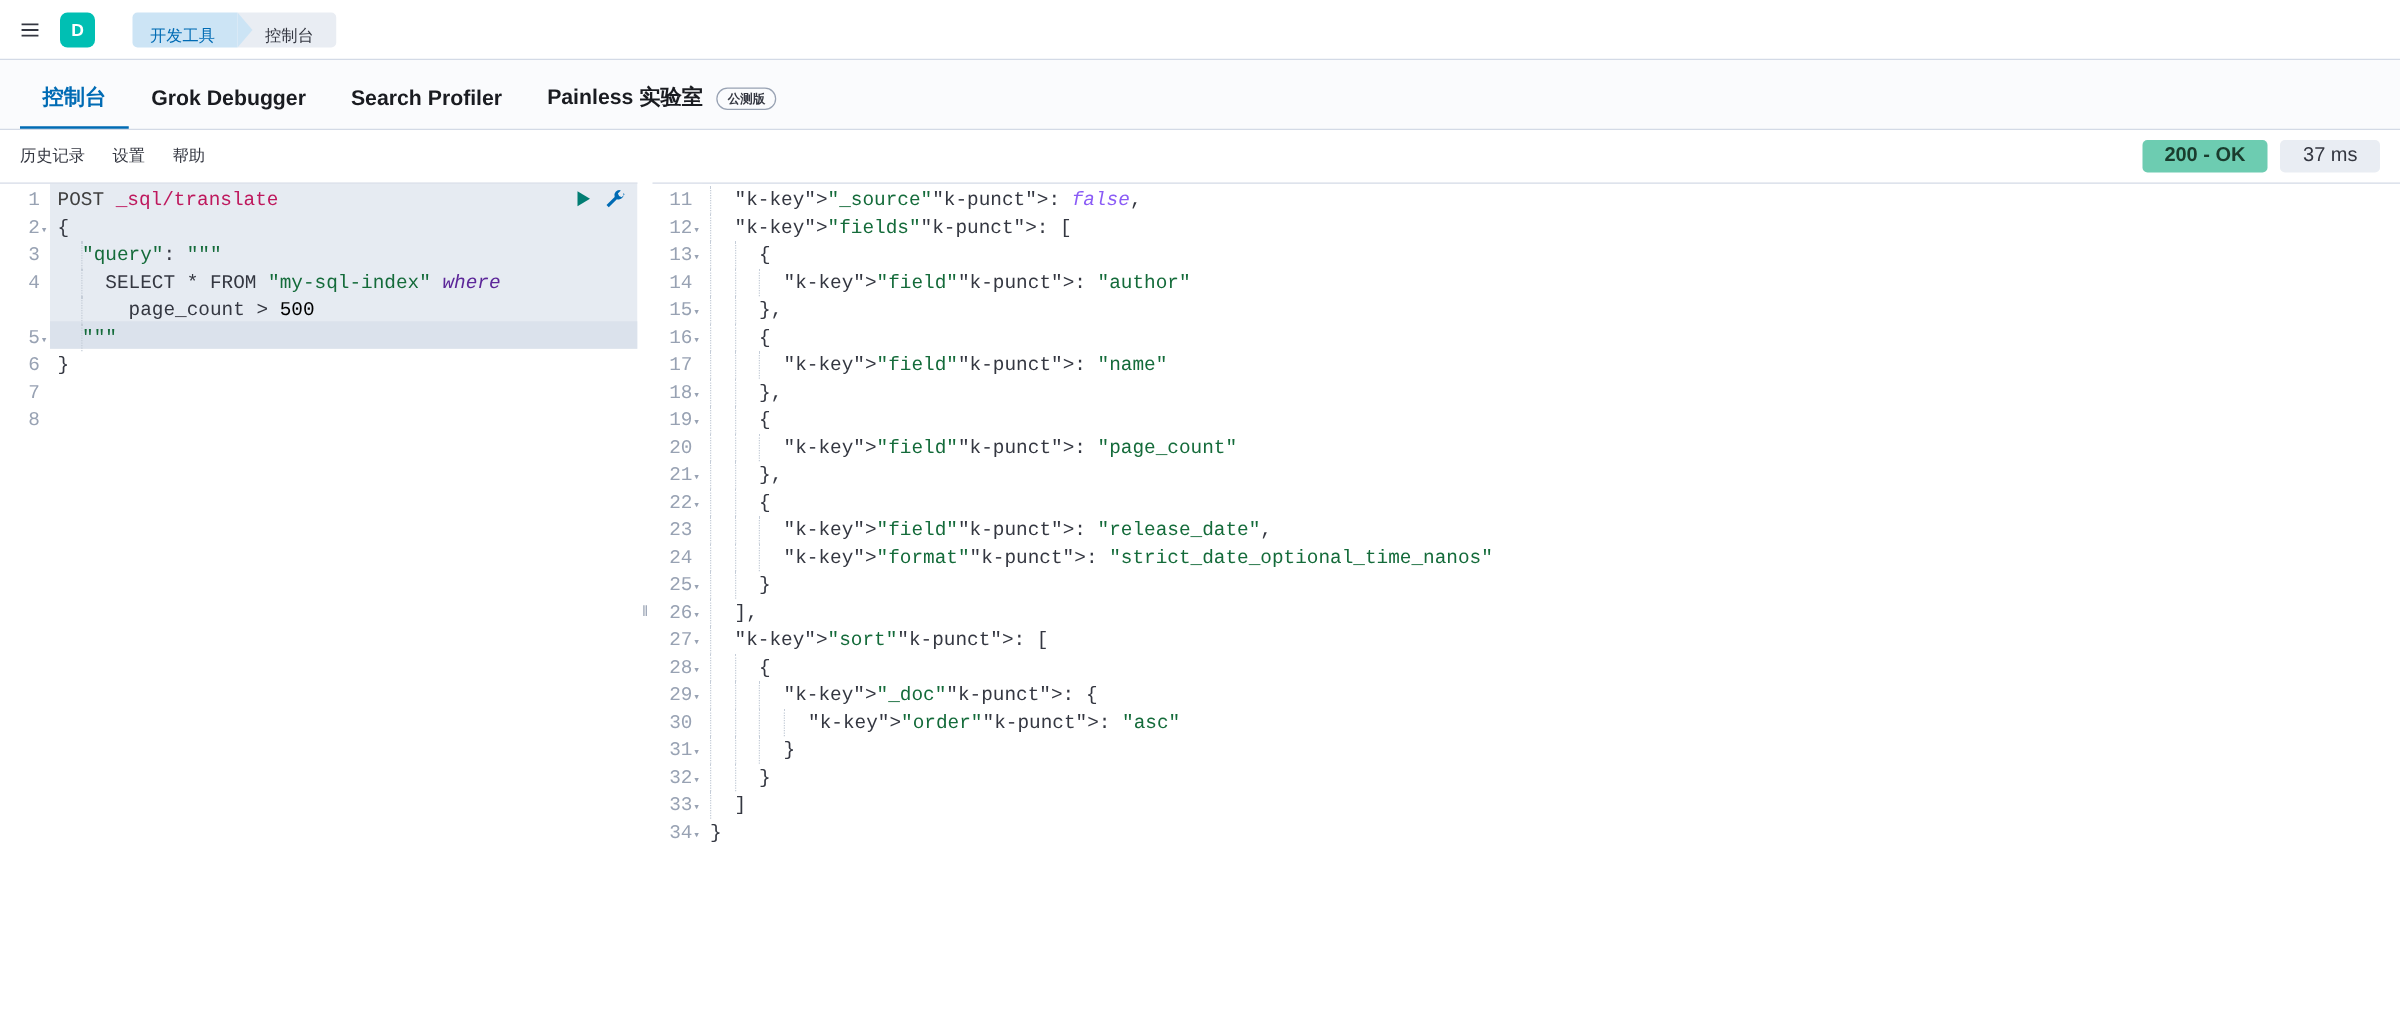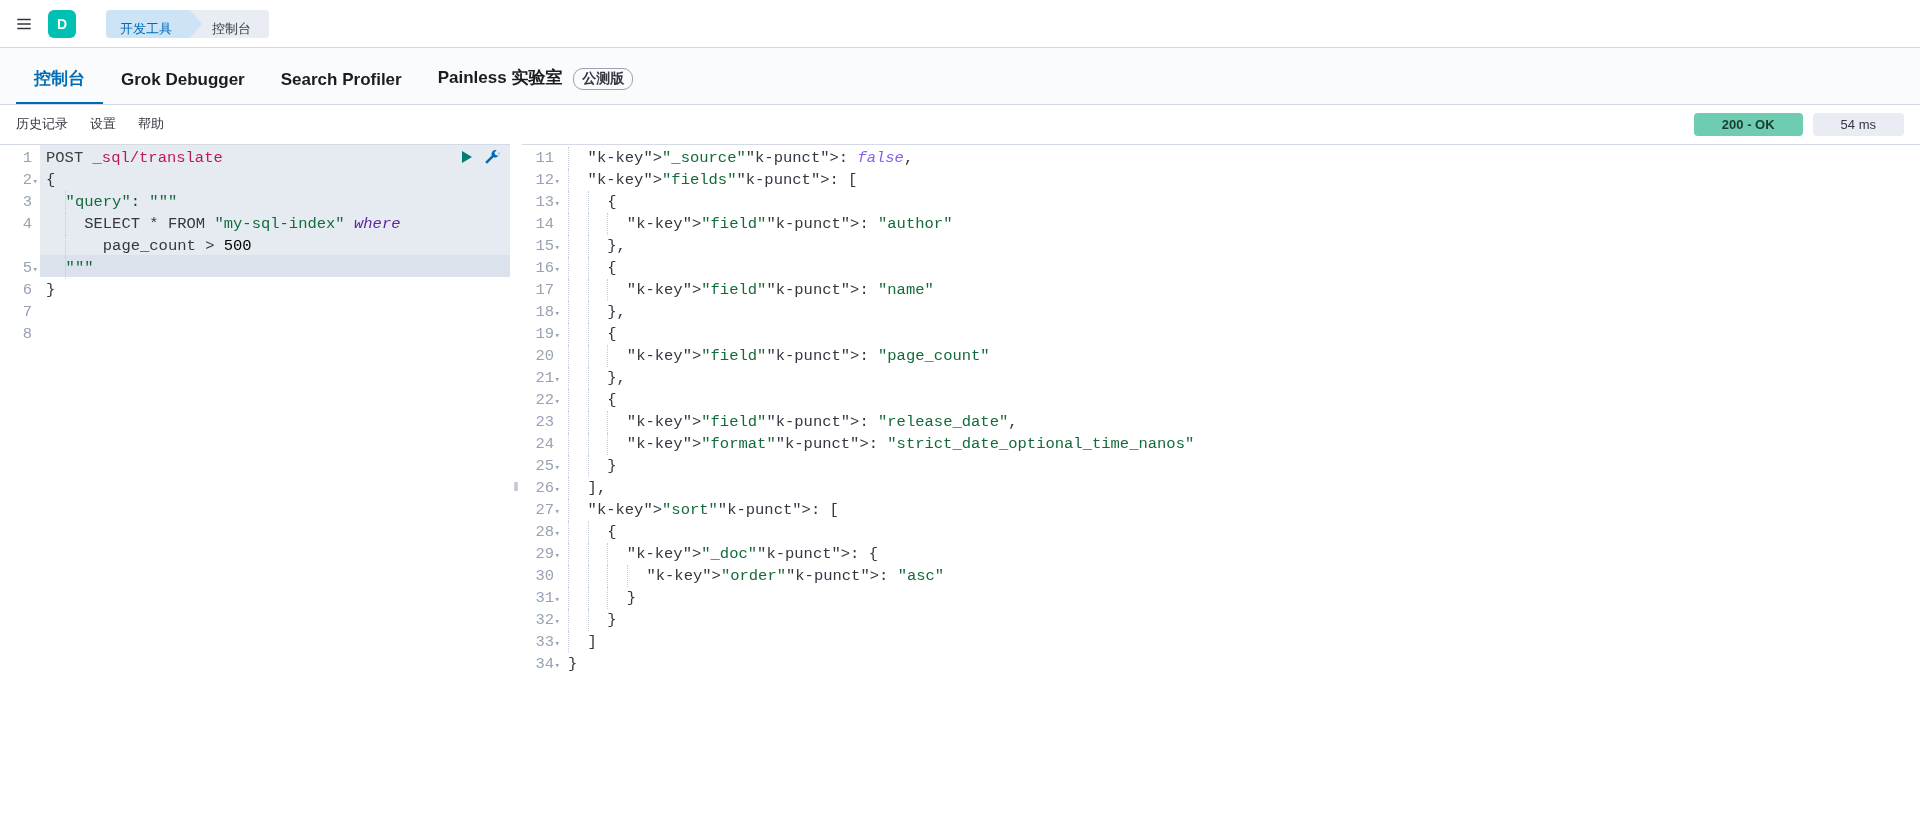--- a/index.html
+++ b/index.html
@@ -38,34 +38,34 @@
 .tabs-row {
   display:flex; align-items:flex-end; padding:0 16px; border-bottom:1px solid #d3dae6;
   background:#fafbfd;
 }
 .tab {
   padding:18px 18px 14px; font-size:17px; font-weight:700; cursor:pointer;
   color:#1a1c21;
 }
 .tab.active { color:#006bb4; border-bottom:2px solid #006bb4; padding-bottom:12px; }
 .beta-pill {
-  display:inline-block; font-size:14px; font-weight:600; color:#343741;
+  display:inline-block; font-size:10px; font-weight:600; color:#343741;
   border:1px solid #98a2b3; border-radius:10px; padding:1px 8px; margin-left:6px;
   vertical-align:middle;
 }
 
 .subrow {
   display:flex; justify-content:space-between; align-items:center;
   padding:8px 16px; font-size:13px;
 }
 .sub-links { display:flex; gap:22px; }
 .sub-links span { cursor:pointer; }
 .status-badges { display:flex; gap:10px; }
 .badge {
-  font-size:13px; padding:4px 28px; border-radius:4px;
+  font-size:16px; padding:4px 18px; border-radius:4px;
 }
 .badge.ok { background:#6dccb1; color:#1a3c2e; font-weight:600; }
 .badge.time { background:#e9edf3; color:#343741; }
 
 .editor-wrap {
   display:flex; height:calc(825px - 48px - 53px - 38px);
   position:relative;
 }
 .pane {
   font-family: "SFMono-Regular", Consolas, "Liberation Mono", Menlo, monospace;
@@ -150,21 +150,21 @@
 </div>
 
 <div class="subrow">
   <div class="sub-links">
     <span>历史记录</span>
     <span>设置</span>
     <span>帮助</span>
   </div>
   <div class="status-badges">
     <span class="badge ok">200 - OK</span>
-    <span class="badge time">54 ms</span>
+    <span class="badge time">37 ms</span>
   </div>
 </div>
 
 <div class="editor-wrap">
 
   <div class="pane left">
     <div class="highlight-band"></div>
     <div class="last-line-hi"></div>
     <div class="editor-actions">
       <span class="play-icon">

